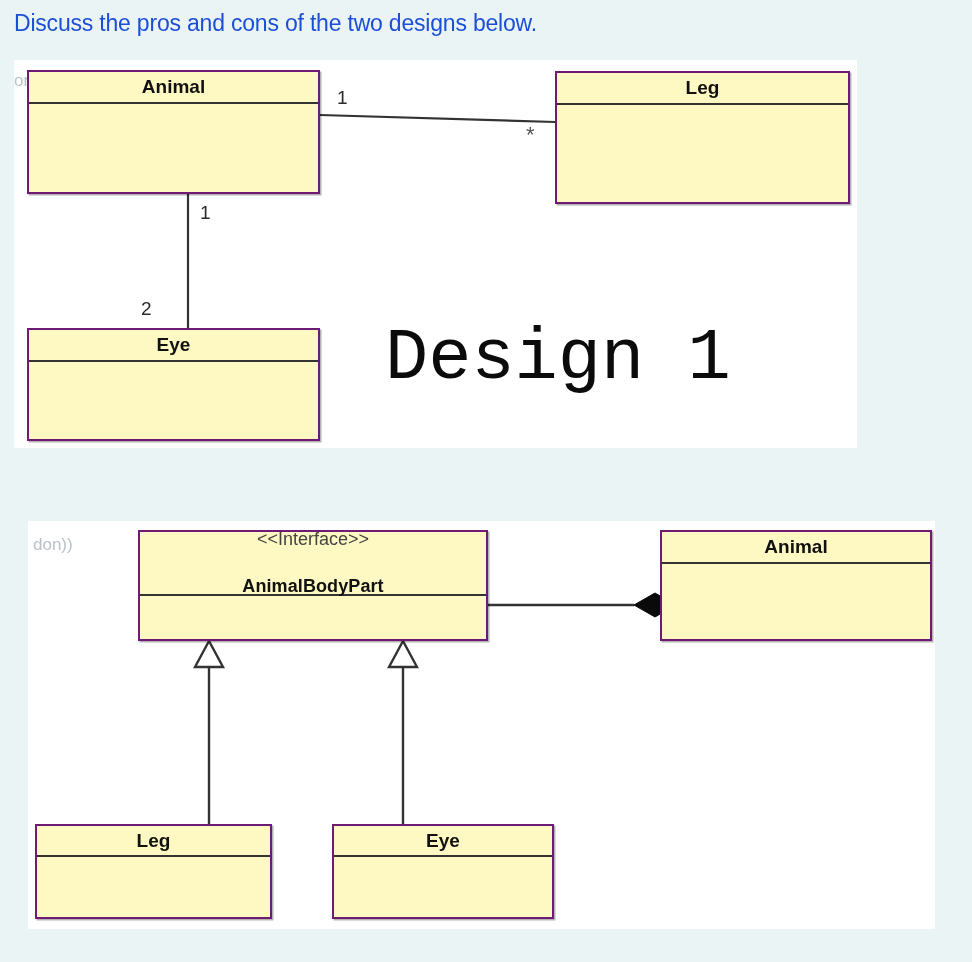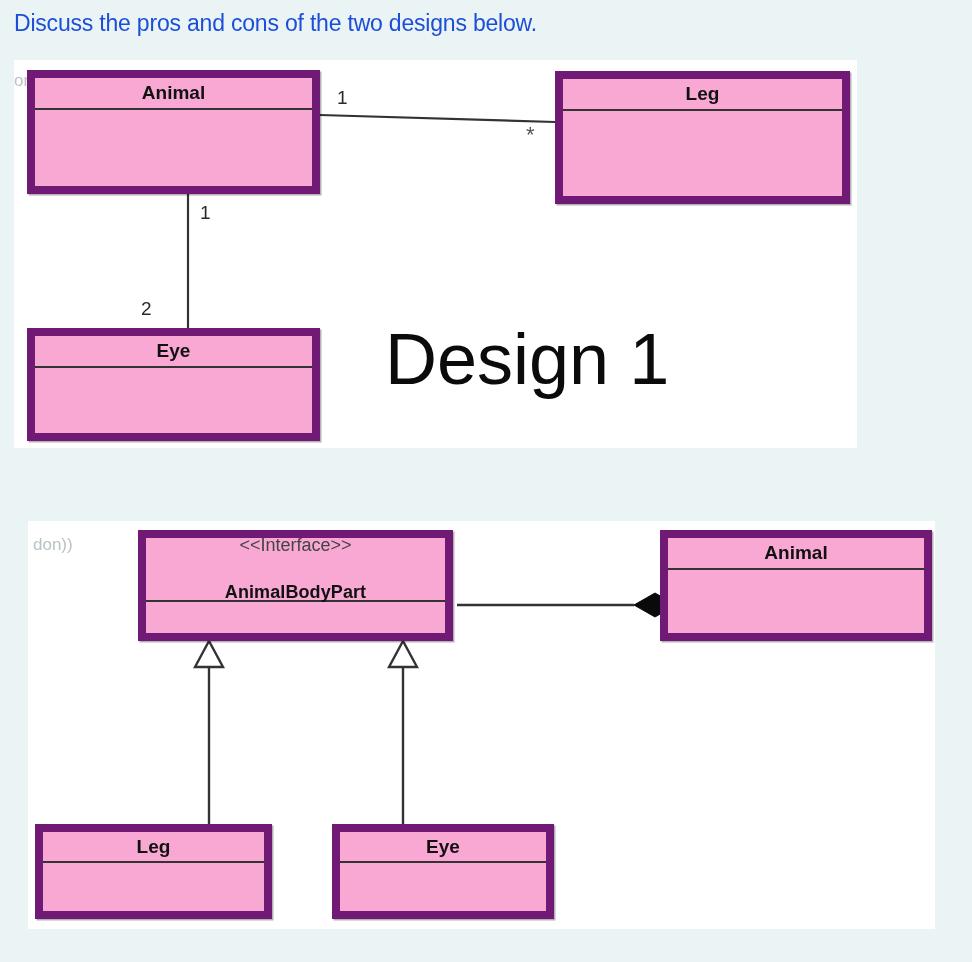--- a/index.html
+++ b/index.html
@@ -41,22 +41,22 @@
   #design-2-panel {
     left: 28px;
     top: 521px;
     width: 907px;
     height: 408px;
   }
 
   
   .uml-class {
     position: absolute;
-    border: 8px solid #701a75;
-    background: #f9a8d4;
+    border: 2px solid #701a75;
+    background: #fef9c3;
     box-sizing: border-box;
     box-shadow: 1.5px 1.5px 0 rgba(0,0,0,0.30);
   }
   .uml-header {
     border-bottom: 2px solid #333333;
     text-align: center;
     font-weight: bold;
     color: #111111;
     font-family: "Liberation Sans", sans-serif;
     box-sizing: border-box;
@@ -156,40 +156,40 @@
   </div>
 
   <div class="multiplicity" style="left:323px; top:27px;">1</div>
 
   <div class="multiplicity star" style="left:512px; top:62px;">*</div>
 
   <div class="multiplicity" style="left:186px; top:142px;">1</div>
 
   <div class="multiplicity" style="left:127px; top:238px;">2</div>
 
-  <div class="design-caption" style="left:371px; top:258px;">Design 1</div>
+  <div class="design-caption" style="left:371px; top:258px;font-family:Liberation Mono, monospace;">Design 1</div>
 </div>
 
 <div id="design-2-panel" class="design-panel">
 
   <div class="scan-artifact" style="left:5px; top:14px;">don))</div>
 
   <svg class="conn-layer" width="907" height="408">
 
     <line x1="429" y1="84" x2="606" y2="84" stroke="#333333" stroke-width="2.4"></line>
     <polygon points="606,84 627,72 648,84 627,96" fill="#0a0a0a" stroke="#0a0a0a" stroke-width="1"></polygon>
 
     <line x1="181" y1="145" x2="181" y2="305" stroke="#333333" stroke-width="2.4"></line>
     <polygon points="181,120 167,146 195,146" fill="#ffffff" stroke="#333333" stroke-width="2.4"></polygon>
 
     <line x1="375" y1="145" x2="375" y2="305" stroke="#333333" stroke-width="2.4"></line>
     <polygon points="375,120 361,146 389,146" fill="#ffffff" stroke="#333333" stroke-width="2.4"></polygon>
   </svg>
 
-  <div class="uml-class" style="left:110px; top:9px; width:315px; height:111px;">
+  <div class="uml-class" style="left:110px; top:9px; width:350px; height:111px;">
     <div class="uml-header" style="height:64px;">
       <div class="stereotype">&lt;&lt;Interface&gt;&gt;</div>
       <div class="iface-name">AnimalBodyPart</div>
     </div>
     <div class="uml-body" style="height:47px;"></div>
   </div>
 
   <div class="uml-class" style="left:632px; top:9px; width:272px; height:111px;">
     <div class="uml-header" style="height:32px; font-size:19px;">Animal</div>
     <div class="uml-body" style="height:79px;"></div>

